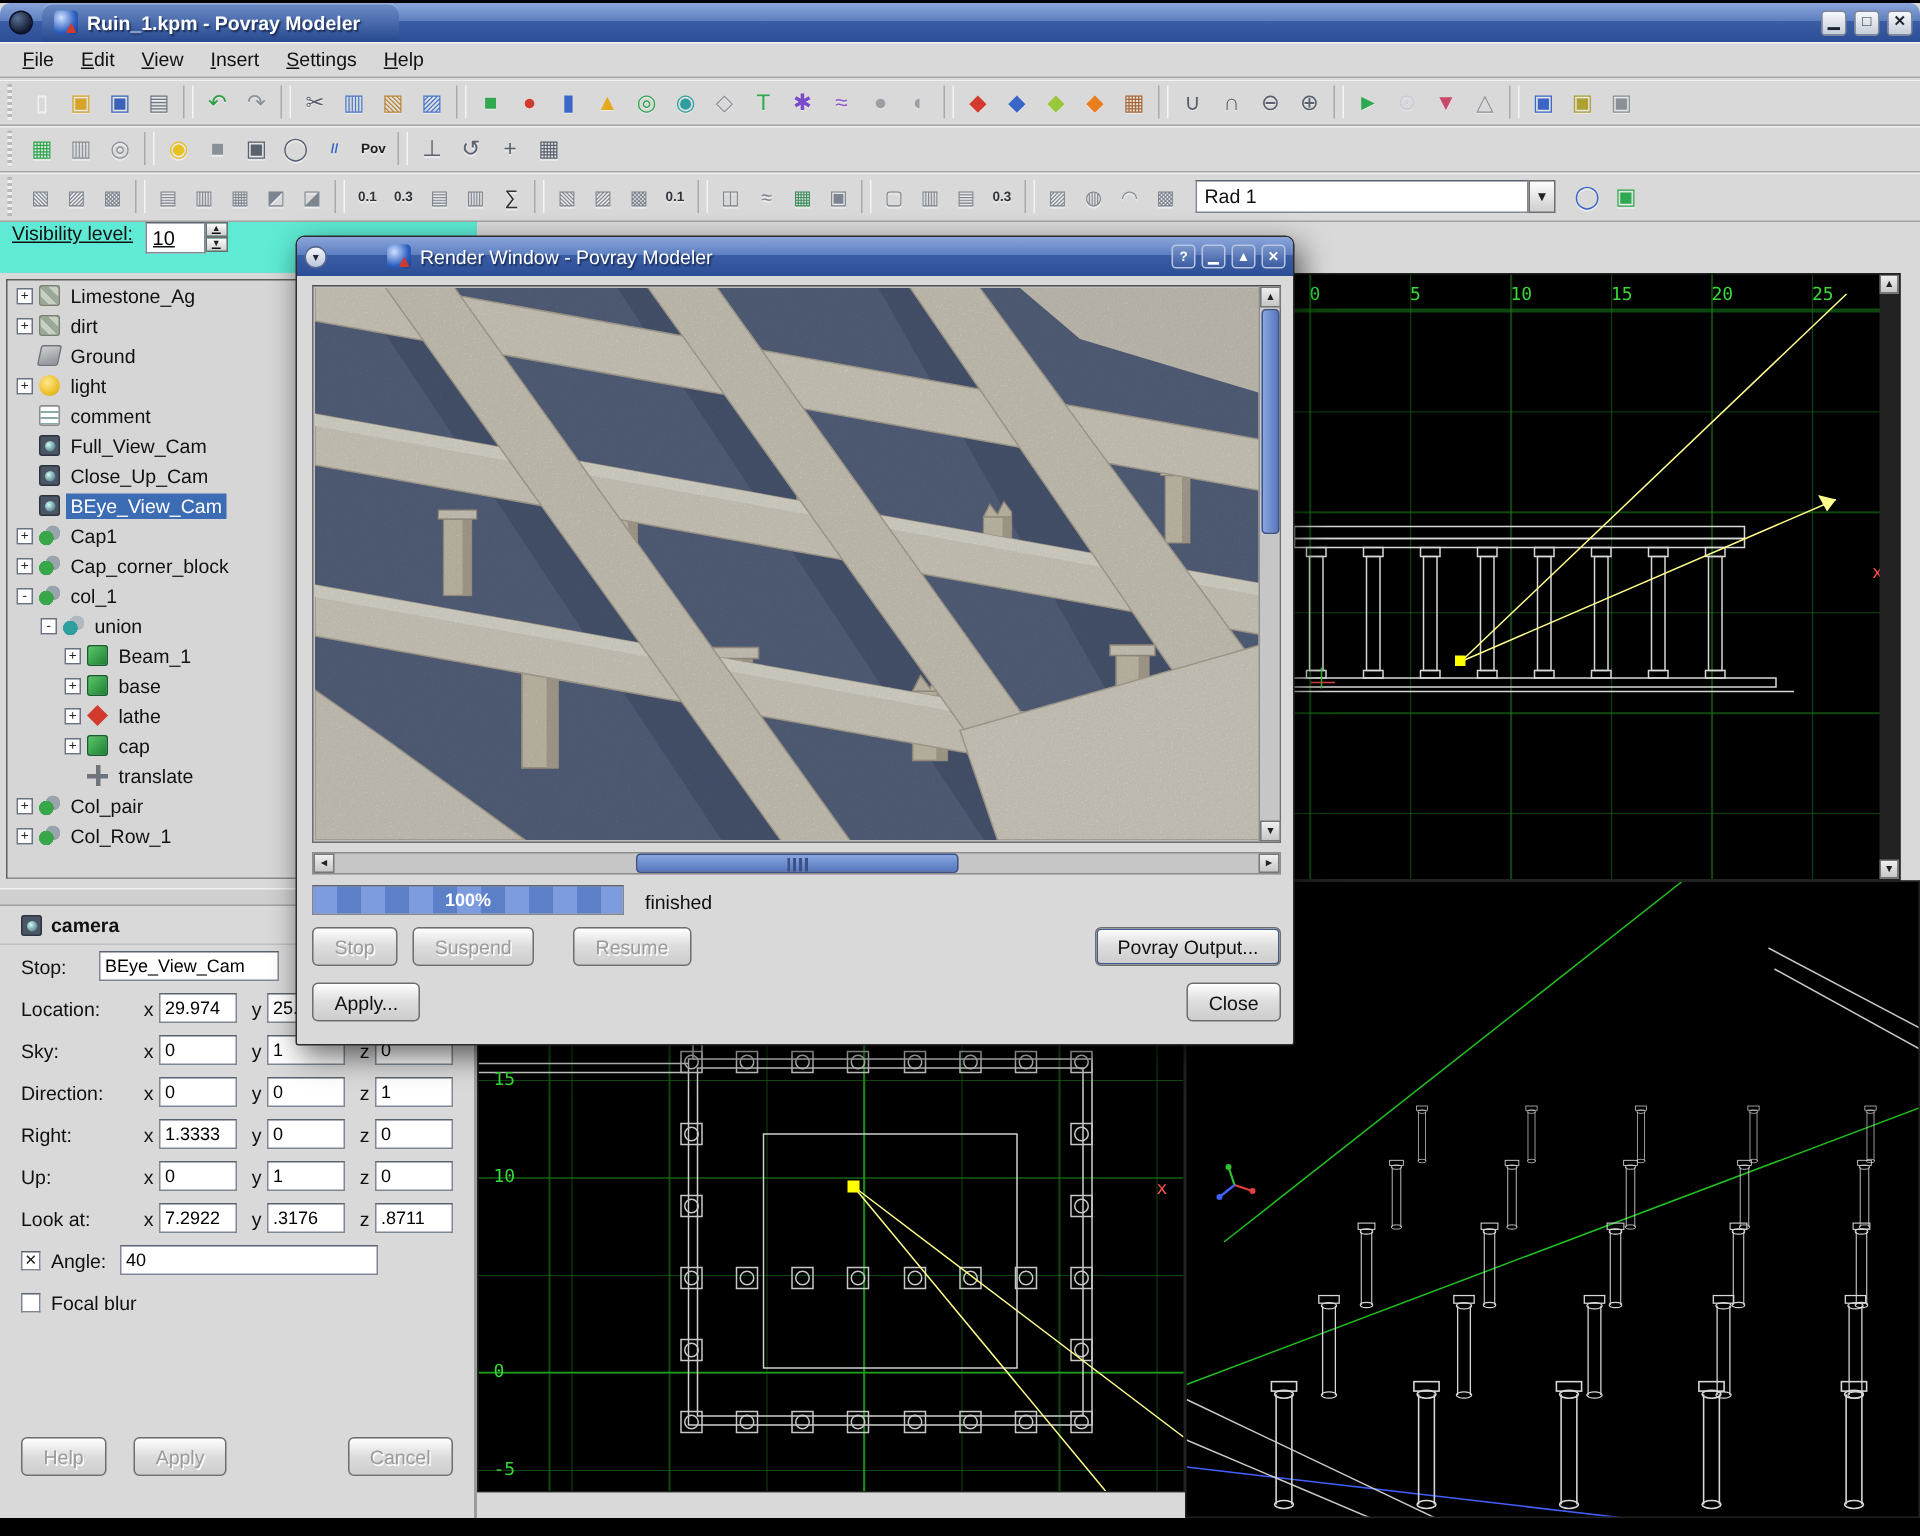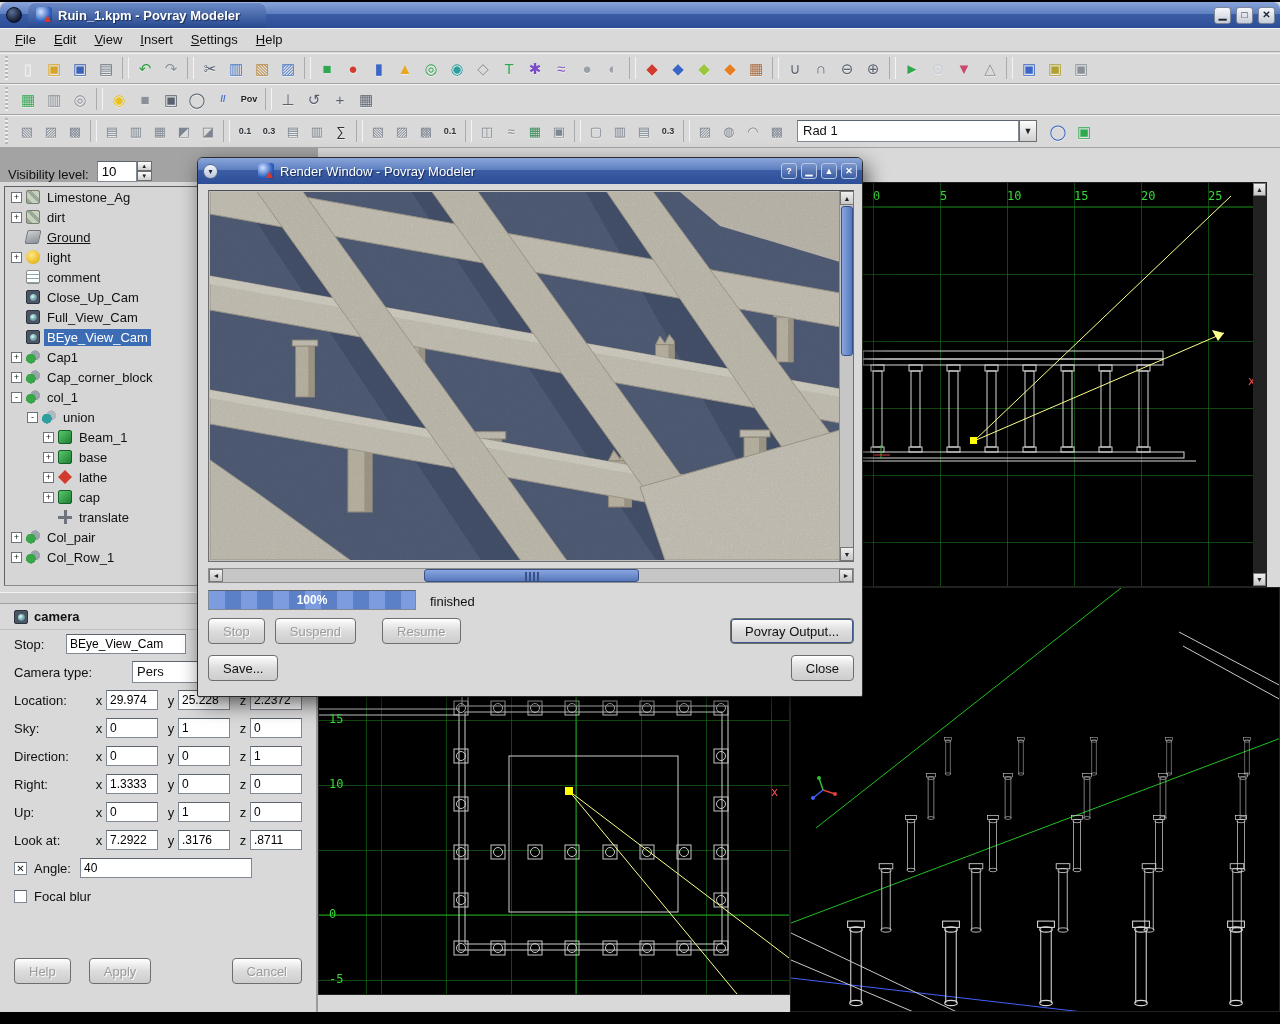--- a/index.html
+++ b/index.html
@@ -48,22 +48,22 @@
   .glyph.txt { font-size:9px !important; font-weight:bold; }
   .tb-sep { width:7px; height:22px; border-left:1px solid #aaa; border-right:1px solid #f4f4f4; margin:0 3px; }
 
   #rad-combo { display:flex; align-items:flex-start; margin-left:8px; }
   #rad-field { width:222px; height:22px; background:#fff; border:1px solid #7f8894; border-top-color:#5a636f;
     padding:2px 5px; }
   #rad-drop { width:18px; height:22px; background:linear-gradient(#fdfdfd,#cfcfcf); border:1px solid #6e6e6e;
     display:flex; align-items:center; justify-content:center; font-size:9px; color:#222; }
 
   
-  #visrow { position:absolute; left:0; top:146px; width:318px; height:34px; background:#a3a3a3;
-    display:flex; align-items:flex-end; padding-left:8px; }
+  #visrow { position:absolute; left:0; top:146px; width:318px; height:34px; background:#5eead4;
+    display:flex; align-items:flex-start; padding-left:8px;text-decoration:underline; }
   #vis-spin { display:flex; margin-left:8px; }
   #vis-input { width:40px; height:21px; background:#fff; border:1px solid #7f8894; border-top-color:#5a636f; padding:0 4px; }
   .spin-arrows { display:flex; flex-direction:column; }
   .spin-arrows span { width:15px; height:10px; background:linear-gradient(#fdfdfd,#cfcfcf); border:1px solid #6e6e6e;
     font-size:6px; display:flex; align-items:center; justify-content:center; color:#222; }
 
   
   #leftpanel { position:absolute; left:0; top:180px; width:318px; height:830px; background:#d9d9d9;
     border-right:2px solid #9c9c9c; }
   #treeframe { position:absolute; left:4px; top:4px; width:308px; height:400px; background:#d6d6d6;
@@ -504,44 +504,44 @@
           <div class="tree-row" style="padding-left: 6px;">
             <span class="expander">+</span>
             <span class="ticon ti-texture"></span>
             <span class="tlabel">Limestone_Ag</span>
           </div>
           <div class="tree-row" style="padding-left: 6px;">
             <span class="expander">+</span>
             <span class="ticon ti-texture"></span>
             <span class="tlabel">dirt</span>
           </div>
-          <div class="tree-row" style="padding-left: 6px; text-decoration: underline;">
+          <div class="tree-row" style="padding-left: 6px;">
             <span class="expander empty"></span>
             <span class="ticon ti-plane"></span>
             <span class="tlabel">Ground</span>
           </div>
           <div class="tree-row" style="padding-left: 6px;">
             <span class="expander">+</span>
             <span class="ticon ti-light"></span>
             <span class="tlabel">light</span>
           </div>
           <div class="tree-row" style="padding-left: 6px;">
             <span class="expander empty"></span>
             <span class="ticon ti-comment"></span>
             <span class="tlabel">comment</span>
           </div>
           <div class="tree-row" style="padding-left: 6px;">
             <span class="expander empty"></span>
             <span class="ticon ti-camera"></span>
-            <span class="tlabel">Close_Up_Cam</span>
+            <span class="tlabel">Full_View_Cam</span>
           </div>
           <div class="tree-row" style="padding-left: 6px;">
             <span class="expander empty"></span>
             <span class="ticon ti-camera"></span>
-            <span class="tlabel">Full_View_Cam</span>
+            <span class="tlabel">Close_Up_Cam</span>
           </div>
           <div class="tree-row" style="padding-left: 6px;">
             <span class="expander empty"></span>
             <span class="ticon ti-camera"></span>
             <span class="tlabel sel">BEye_View_Cam</span>
           </div>
           <div class="tree-row" style="padding-left: 6px;">
             <span class="expander">+</span>
             <span class="ticon ti-csg"></span>
             <span class="tlabel">Cap1</span>
@@ -599,27 +599,20 @@
         </div>
     <div id="splitter"></div>
     <div id="props">
       <div id="props-header">
         <span class="ticon ti-camera"></span>
         <b>camera</b>
       </div>
       <div class="prow">
         <span class="plabel" style="width:52px;">Stop:</span>
         <input class="pfield wide" readonly="" value="BEye_View_Cam" style="">
-      </div>
-      <div class="prow">
-        <span class="plabel" style="width:118px;">Camera type:</span>
-        <div class="combo">
-          <div class="cfield">Pers</div>
-          <div class="cbtn">▼</div>
-        </div>
       </div>
       <div>
             <div class="prow">
               <span class="plabel">Location:</span>
               <span class="axis">x</span>
               <input class="pfield" readonly="" value="29.974" style="">
               <span class="axis">y</span>
               <input class="pfield" readonly="" value="25.228" style="">
               <span class="axis">z</span>
               <input class="pfield" readonly="" value="2.2372" style="">
@@ -934,20 +927,20 @@
     <div id="dlg-status">finished</div>
 
     <div class="dlg-btnrow" id="dlg-row1">
       <div class="kbtn disabled">Stop</div>
       <div class="kbtn disabled" style="margin-left:10px;">Suspend</div>
       <div class="kbtn disabled" style="margin-left:26px;">Resume</div>
       <div class="gap"></div>
       <div class="kbtn default">Povray Output...</div>
     </div>
     <div class="dlg-btnrow" id="dlg-row2">
-      <div class="kbtn">Save...</div>
+      <div class="kbtn">Apply...</div>
       <div class="gap"></div>
       <div class="kbtn">Close</div>
     </div>
   </div>
 
 </div>
 </div>
 
 </body></html>

